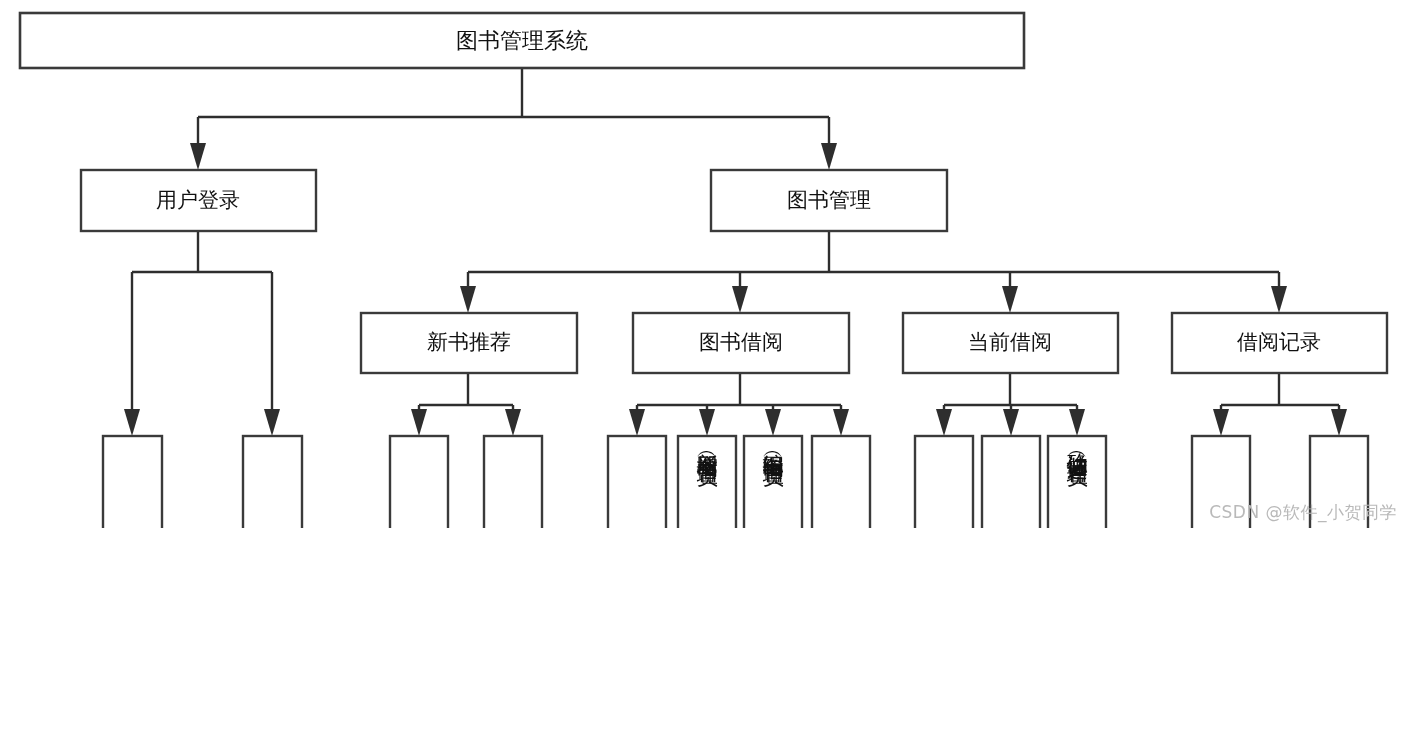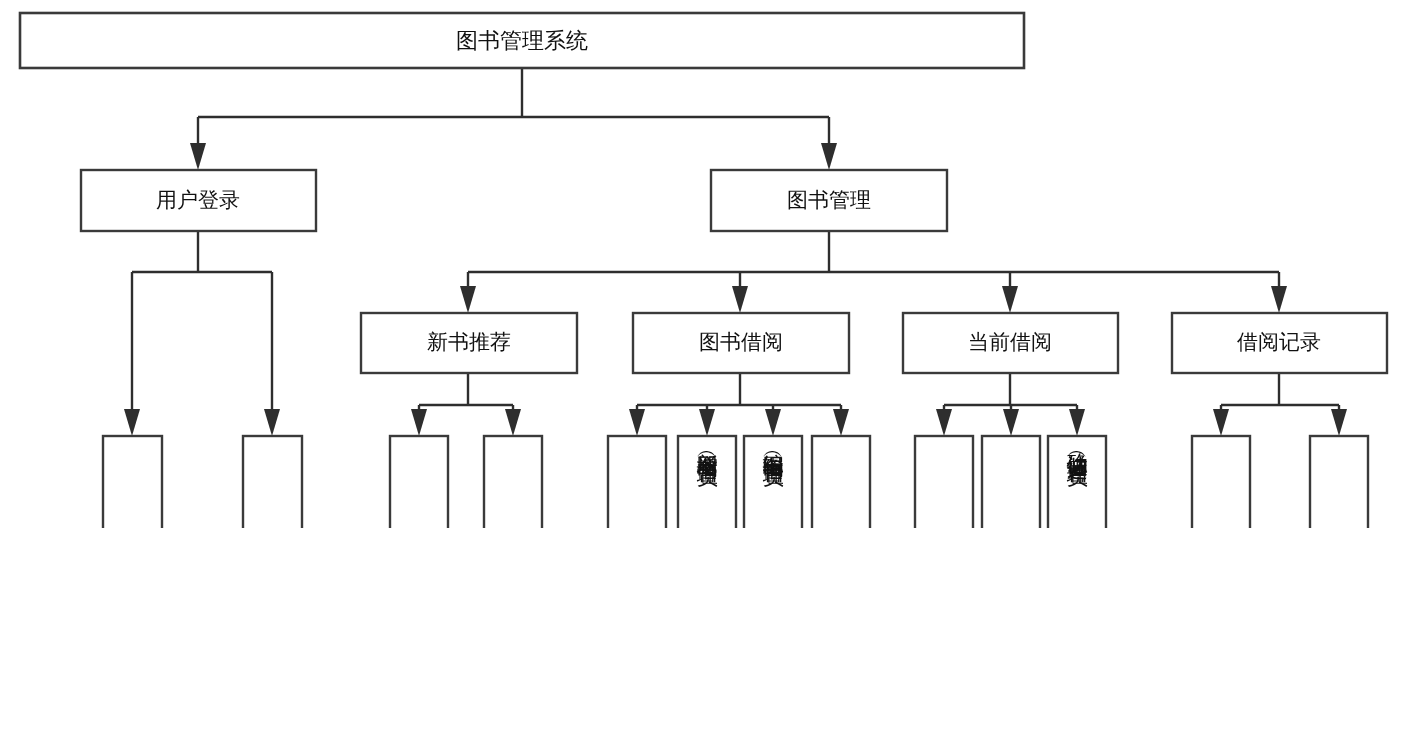--- a/index.html
+++ b/index.html
@@ -243,14 +243,15 @@
     <span class="leaf-label">确认归还（管理员）</span>
   </div>
 
   <div class="leaf-label-wrap" style="left:1192px; top:436px; width:58px; height:298px;">
     <span class="leaf-label">新增借阅记录</span>
   </div>
   <div class="leaf-label-wrap" style="left:1310px; top:436px; width:58px; height:298px;">
     <span class="leaf-label">查询借阅记录</span>
   </div>
 
+  <div class="watermark">CSDN @软件_小贺同学</div>
 
 </div>
 
 </body></html>

